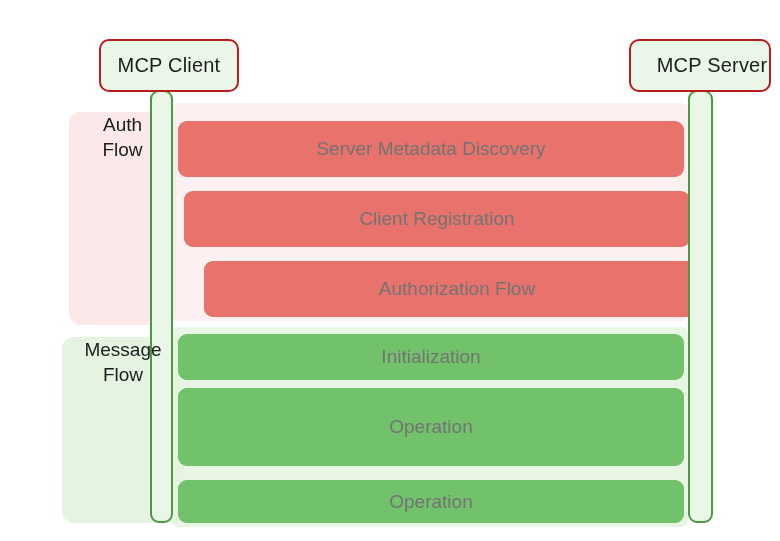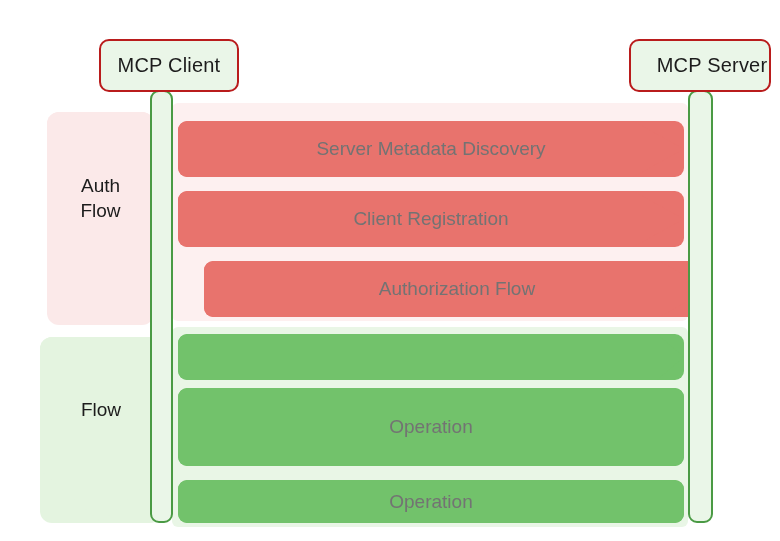--- a/index.html
+++ b/index.html
@@ -50,26 +50,27 @@
     border-radius: 6px;
   }
   .panel-auth    { background: #fdf0f0; }
   .panel-message { background: #e9f6e6; }
 
   
   .phase-label {
     position: absolute;
     box-sizing: border-box;
     display: flex;
-    align-items: center;
+    align-items: flex-start;
     justify-content: center;
     text-align: center;
     color: #1c1c1c;
     font-size: 19px;
     line-height: 25px;
+    margin-left: 22px;
   }
   .phase-label .phase-shape {
     position: absolute;
     inset: 0;
     border-radius: 12px;
   }
   .phase-auth .phase-shape    { background: #fbe9e9; }
   .phase-message .phase-shape { background: #e4f4e0; }
   .phase-label .phase-text {
     position: relative;
@@ -117,49 +118,51 @@
       <div>Auth</div>
       <div>Flow</div>
     </div>
   </div>
 
   <div class="phase-label phase-message" style="left:40px; top:337px; width:122px; height:186px;">
     <svg class="phase-shape" viewBox="0 0 122 186" preserveAspectRatio="none">
       <path d="M8 0 H114 A8 8 0 0 1 122 8 V133 L65 182 A6 6 0 0 1 57 182 L0 133 V8 A8 8 0 0 1 8 0 Z" fill="#e4f4e0"></path>
     </svg>
     <div class="phase-text">
+      <div>Message</div>
       <div>Flow</div>
     </div>
   </div>
 
   <div class="msg msg-red" style="left:178px; top:121px; width:506px; height:56px;">
     <svg class="msg-shape" viewBox="0 0 506 56" preserveAspectRatio="none">
       <path d="M9 0 H455 L506 28 L455 56 H9 A9 9 0 0 1 0 47 V9 A9 9 0 0 1 9 0 Z" fill="#e8736d"></path>
     </svg>
     <span class="msg-text">Server Metadata Discovery</span>
   </div>
 
-  <div class="msg msg-red" style="left:178px; top:191px; width:506px; height:56px;">
+  <div class="msg msg-red" style="left:184px; top:191px; width:506px; height:56px;">
     <svg class="msg-shape" viewBox="0 0 506 56" preserveAspectRatio="none">
       <path d="M9 0 H455 L506 28 L455 56 H9 A9 9 0 0 1 0 47 V9 A9 9 0 0 1 9 0 Z" fill="#e8736d"></path>
     </svg>
     <span class="msg-text">Client Registration</span>
   </div>
 
   <div class="msg msg-red" style="left:178px; top:261px; width:506px; height:56px;margin-left:26px;">
     <svg class="msg-shape" viewBox="0 0 506 56" preserveAspectRatio="none">
       <path d="M9 0 H455 L506 28 L455 56 H9 A9 9 0 0 1 0 47 V9 A9 9 0 0 1 9 0 Z" fill="#e8736d"></path>
     </svg>
     <span class="msg-text">Authorization Flow</span>
   </div>
 
   <div class="msg msg-green" style="left:178px; top:334px; width:506px; height:46px;">
     <svg class="msg-shape" viewBox="0 0 506 46" preserveAspectRatio="none">
       <path d="M9 0 H479 L506 23 L479 46 H9 A9 9 0 0 1 0 37 V9 A9 9 0 0 1 9 0 Z" fill="#72c26b"></path>
     </svg>
+    <span class="msg-text">Initialization</span>
   </div>
 
   <div class="msg msg-green" style="left:178px; top:388px; width:506px; height:78px;">
     <svg class="msg-shape" viewBox="0 0 506 78" preserveAspectRatio="none">
       <rect x="0" y="0" width="506" height="78" rx="9" ry="9" fill="#72c26b"></rect>
     </svg>
     <span class="msg-text">Operation</span>
   </div>
 
   <div class="msg msg-green" style="left:178px; top:480px; width:506px; height:43px;">

